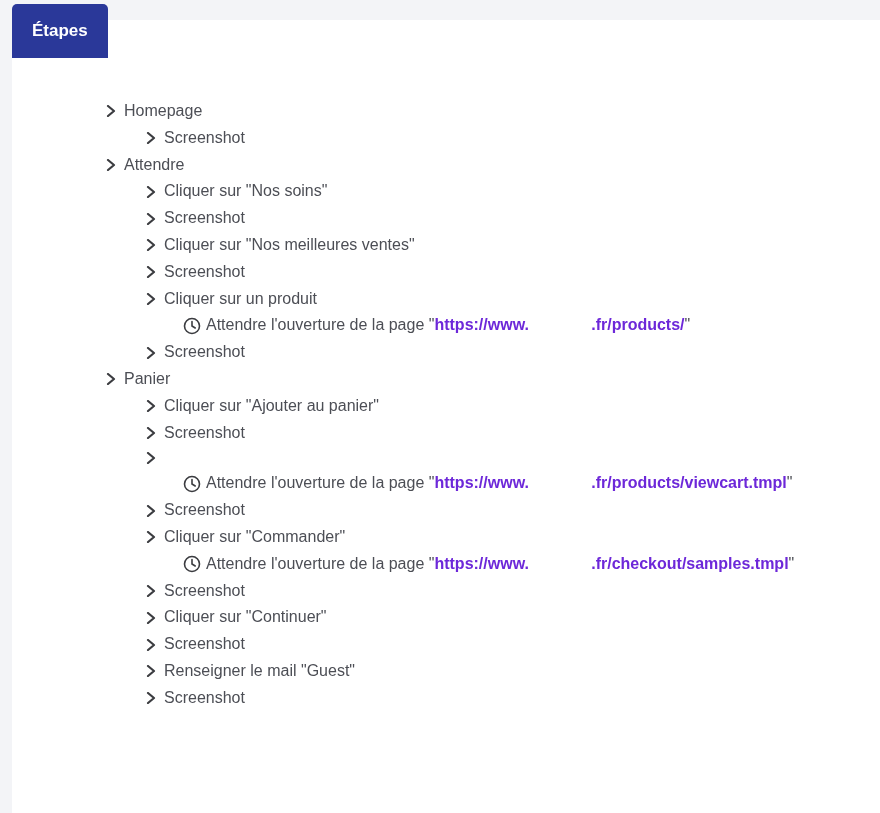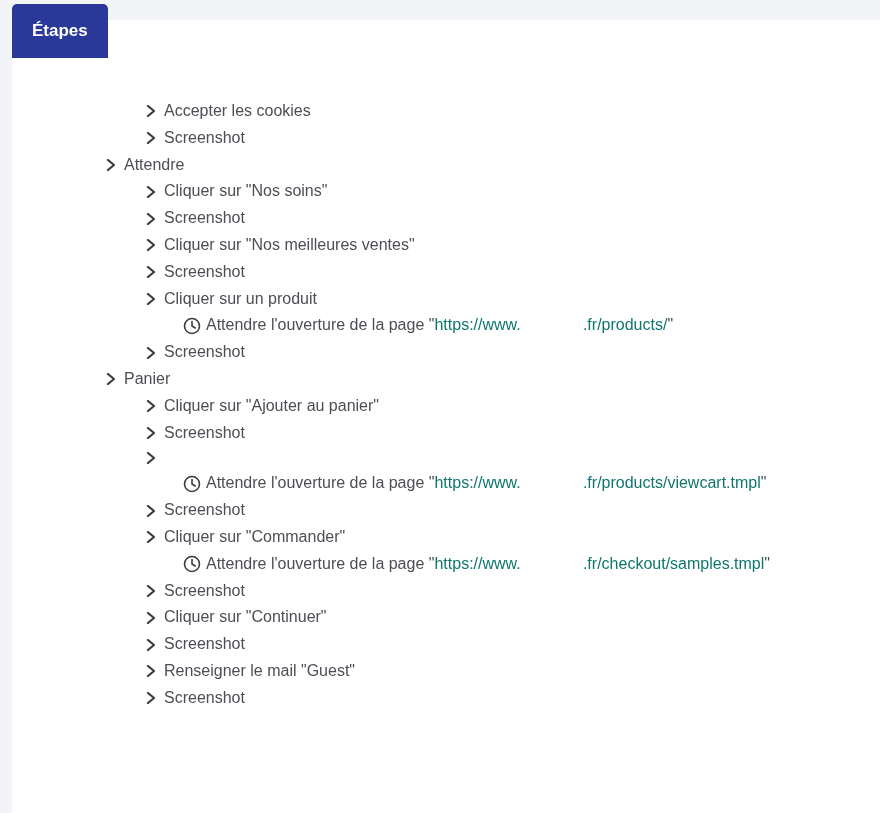--- a/index.html
+++ b/index.html
@@ -55,40 +55,40 @@
       width: 20px; height: 20px;
       flex: 0 0 20px;
       margin-right: 4px;
       display: inline-flex;
       align-items: center;
       justify-content: center;
     }
     .icon svg { stroke: #3b3c40; stroke-width: 1.6; fill: none; }
     .label { color: #4c4e55; }
     .wait-line { white-space: pre; }
-    .wait-line b { font-weight: 400; color: #0f766e; }
+    .wait-line b { font-weight: 700; color: #6d28d9; }
     .q { color: #4c4e55; }
   </style>
 </head>
 <body>
 
 <div class="container">
   <div class="tab">Étapes</div>
 
   <div class="tree">
 
-    <div class="children">
-      <div class="node">
-        <span class="chev">
-            <svg width="10" height="12" viewBox="0 0 10 12">
-              <polyline points="2,1 8,6 2,11"></polyline>
-            </svg>
-          </span>
-        <span class="label">Accepter les cookies</span>
-      </div>
+    <div class="node">
+      <span class="chev">
+          <svg width="10" height="12" viewBox="0 0 10 12">
+            <polyline points="2,1 8,6 2,11"></polyline>
+          </svg>
+        </span>
+      <span class="label">Homepage</span>
+    </div>
+    <div class="children">
       <div class="node">
         <span class="chev">
             <svg width="10" height="12" viewBox="0 0 10 12">
               <polyline points="2,1 8,6 2,11"></polyline>
             </svg>
           </span>
         <span class="label">Screenshot</span>
       </div>
     </div>
 

